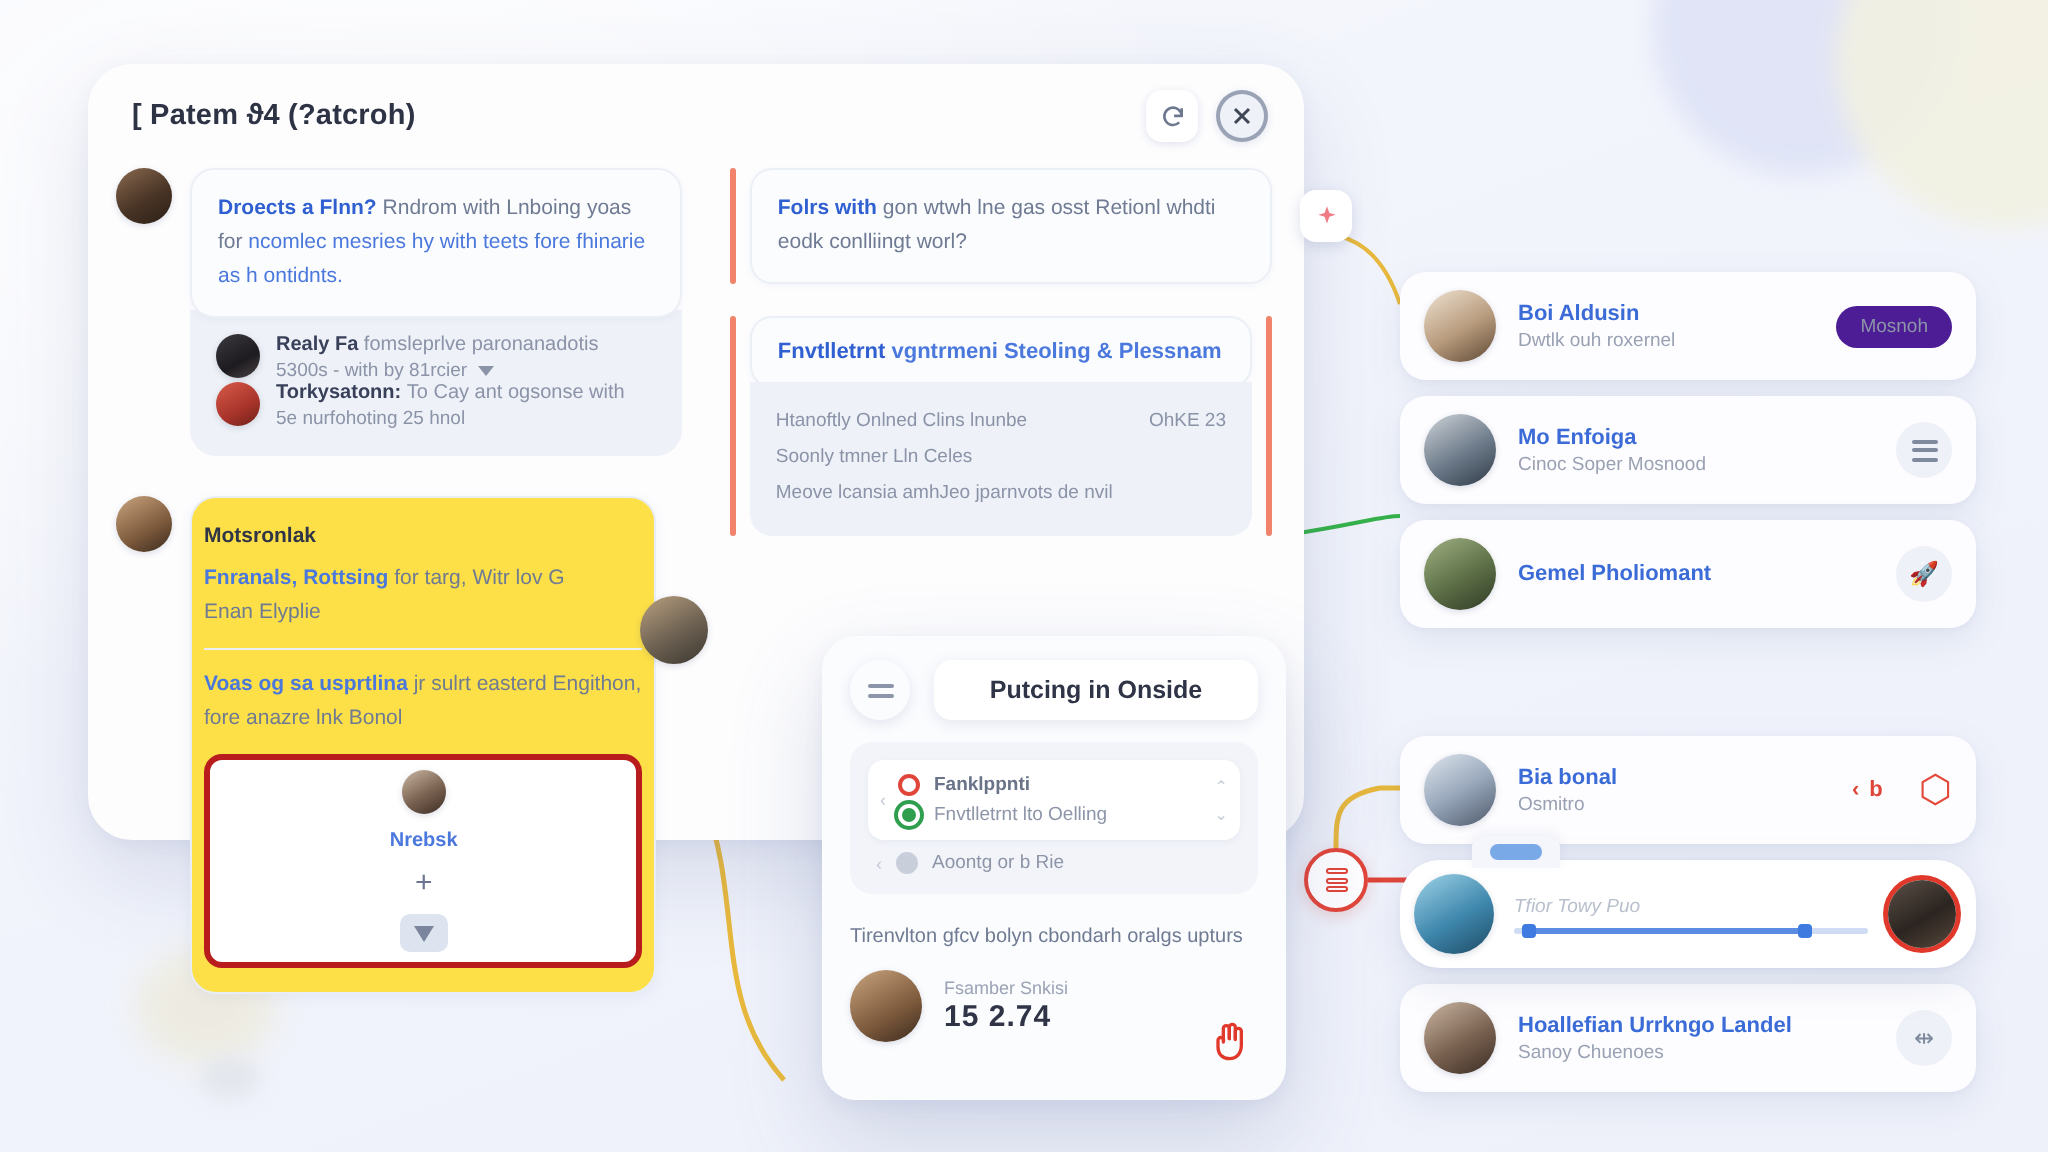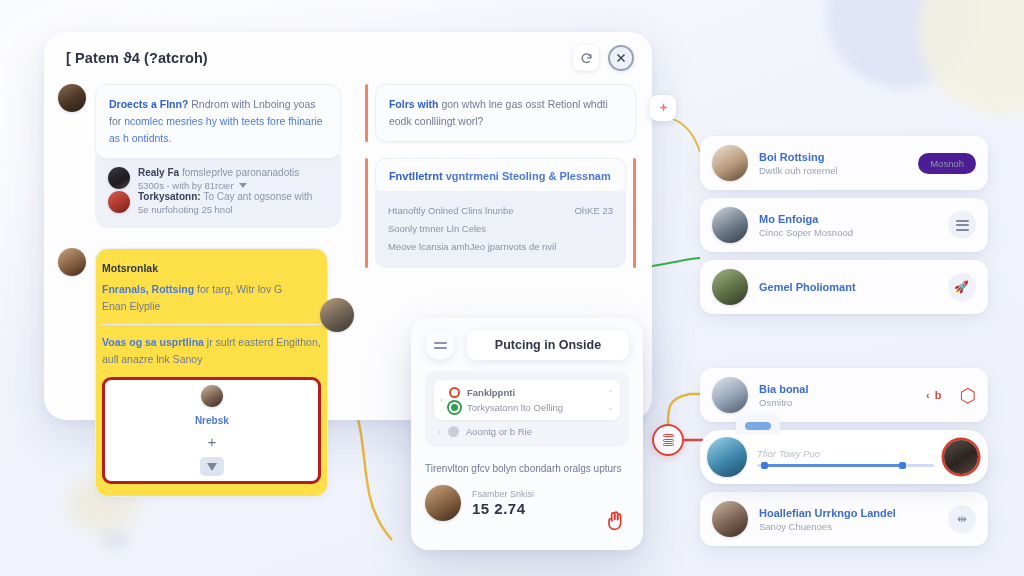--- a/index.html
+++ b/index.html
@@ -343,21 +343,21 @@
         <div class="note-card">
           <div class="note-title">Motsronlak</div>
           <div class="note-line">
             <span class="lk">Fnranals, Rottsing</span><span> for targ, Witr lov G</span>
           </div>
           <div class="note-line">Enan Elyplie</div>
           <div class="note-div"></div>
           <div class="note-line">
             <span class="lk">Voas og sa usprtlina</span><span> jr sulrt easterd Engithon,</span>
           </div>
-          <div class="note-line">aull anazre lnk Sanoy</div>
+          <div class="note-line">fore anazre lnk Bonol</div>
           <div class="note-foot">
             <div class="avatar av-22 av-i"></div>
             <div class="note-foot-name">Nrebsk</div>
             <div class="plus-btn">+</div>
             <div class="filter-btn">
               <span class="funnel"></span>
             </div>
           </div>
         </div>
       </div>
@@ -412,21 +412,21 @@
   </div>
 </div>
 
 <div class="avatar av-34 av-e mid-avatar"></div>
 
 <div class="contacts-top">
 
   <div class="contact-card">
     <div class="avatar av-36 av-f"></div>
     <div class="c-text">
-      <div class="c-name">Boi Rottsing</div>
+      <div class="c-name">Boi Aldusin</div>
       <div class="c-sub">Dwtlk ouh roxernel</div>
     </div>
     <div class="c-pill">Mosnoh</div>
   </div>
 
   <div class="contact-card">
     <div class="avatar av-36 av-g"></div>
     <div class="c-text">
       <div class="c-name">Mo Enfoiga</div>
       <div class="c-sub">Cinoc Soper Mosnood</div>
@@ -510,21 +510,21 @@
   <div class="fp-list-wrap">
     <div class="fp-rows">
       <span class="chev">‹</span>
       <div class="fp-rows-main">
         <div class="fp-row">
           <span class="dot-ic dot-red"></span>
           <span class="fp-row-label dark">Fanklppnti</span>
         </div>
         <div class="fp-row">
           <span class="dot-ic dot-green"></span>
-          <span class="fp-row-label">Torkysatonn lto Oelling</span>
+          <span class="fp-row-label">Fnvtlletrnt lto Oelling</span>
         </div>
       </div>
       <div class="chev-col">
         <span>⌃</span>
         <span>⌄</span>
       </div>
     </div>
     <div class="fp-row-outer">
       <span class="chev">‹</span>
       <span class="dot-ic dot-grey"></span>

